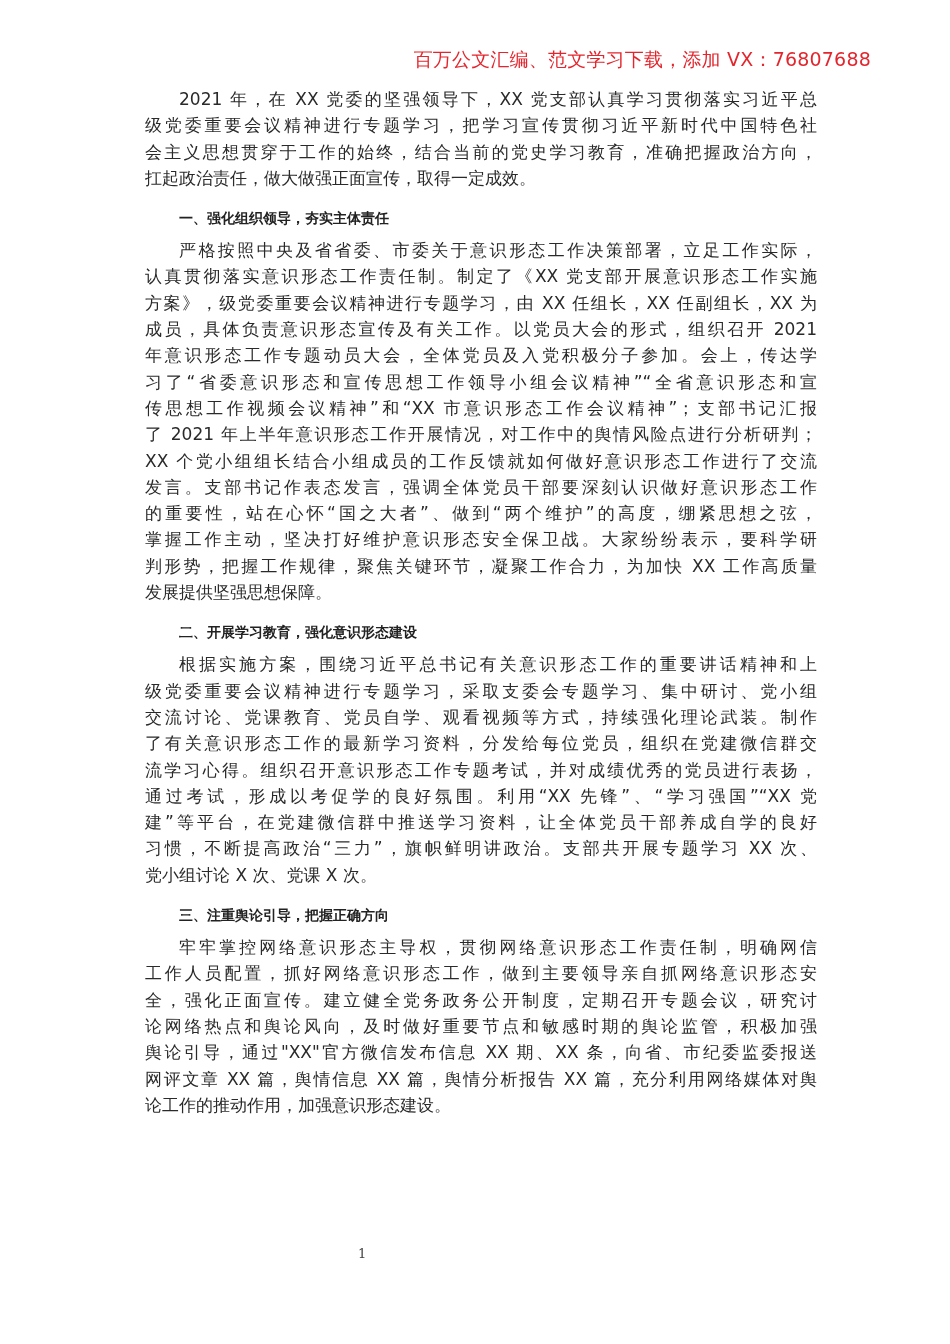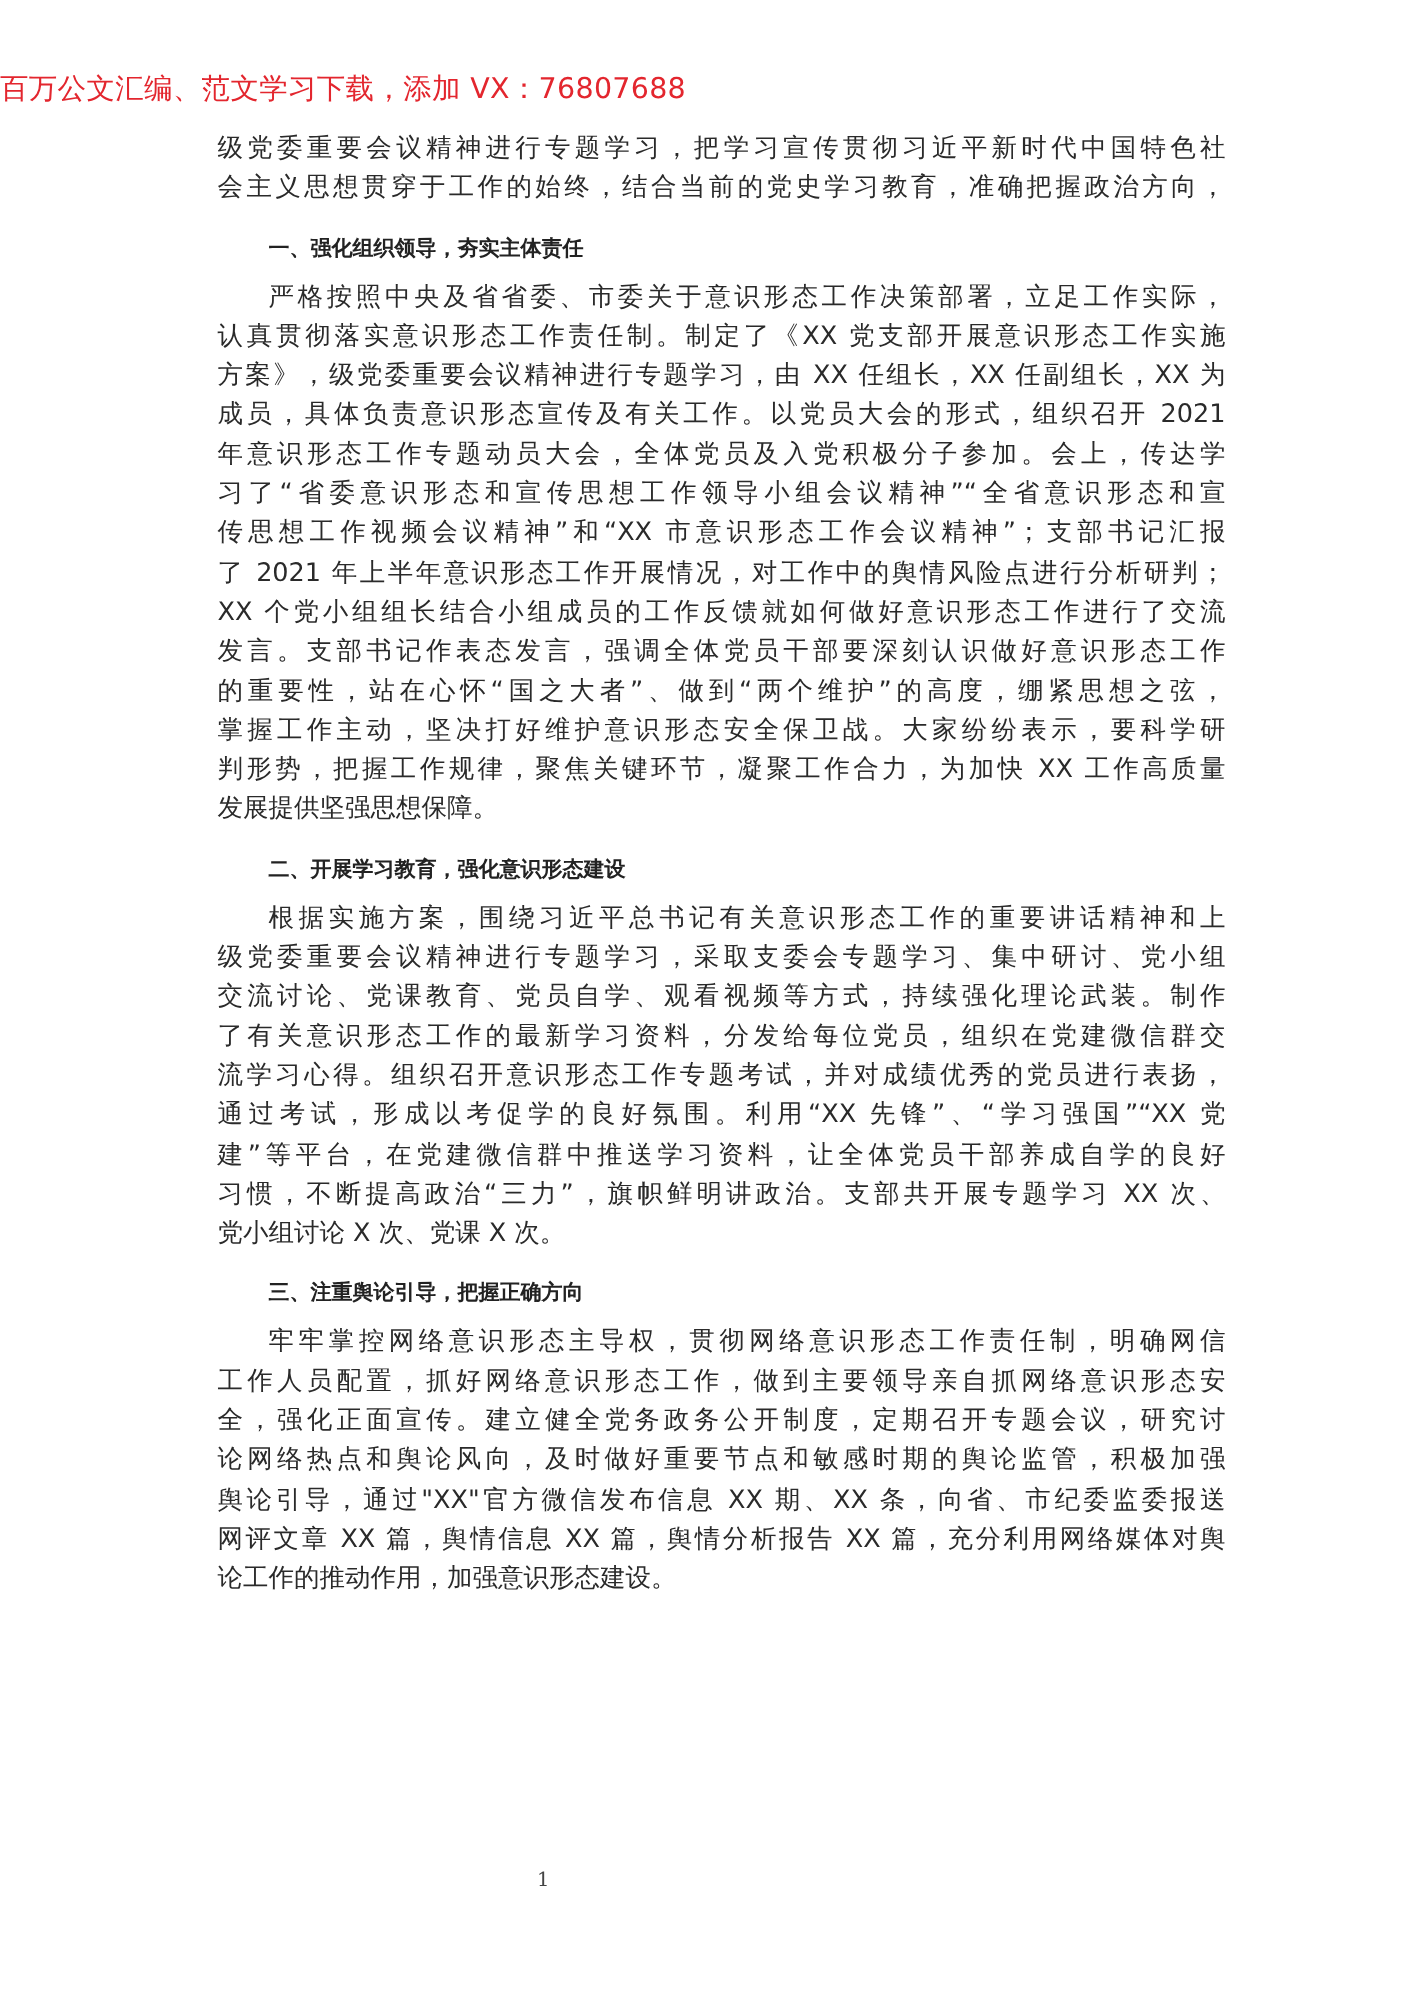--- a/index.html
+++ b/index.html
@@ -18,21 +18,21 @@
   .page {
     position: absolute;
     left: 0; top: 0;
     width: 950px; height: 1344px;
   }
   .header-banner {
     position: absolute;
     top: 46px;
     left: 0;
     width: 871px;
-    text-align: left;
+    text-align: right;
     font-size: 19px;
     color: #e3262e;
     letter-spacing: 0.2px;
     line-height: 26px;
   }
   .body-text {
     position: absolute;
     left: 145px;
     width: 672px;
     top: 86px;
@@ -77,22 +77,24 @@
 </head>
 <body>
 
 <div class="page">
 
   <div class="header-banner">百万公文汇编、范文学习下载，添加 VX：76807688</div>
 
   <div class="body-text">
 
     <div class="para">
+      <span class="line indent">2021 年，在 XX 党委的坚强领导下，XX 党支部认真学习贯彻落实习近平总</span>
       <span class="line">级党委重要会议精神进行专题学习，把学习宣传贯彻习近平新时代中国特色社</span>
       <span class="line">会主义思想贯穿于工作的始终，结合当前的党史学习教育，准确把握政治方向，</span>
+      <span class="line last">扛起政治责任，做大做强正面宣传，取得一定成效。</span>
     </div>
 
     <div class="heading gap-h-before">一、强化组织领导，夯实主体责任</div>
     <div class="para gap-h-after">
       <span class="line indent">严格按照中央及省省委、市委关于意识形态工作决策部署，立足工作实际，</span>
       <span class="line">认真贯彻落实意识形态工作责任制。制定了《XX 党支部开展意识形态工作实施</span>
       <span class="line">方案》，级党委重要会议精神进行专题学习，由 XX 任组长，XX 任副组长，XX 为</span>
       <span class="line">成员，具体负责意识形态宣传及有关工作。以党员大会的形式，组织召开 2021</span>
       <span class="line">年意识形态工作专题动员大会，全体党员及入党积极分子参加。会上，传达学</span>
       <span class="line">习了“省委意识形态和宣传思想工作领导小组会议精神”“全省意识形态和宣</span>

